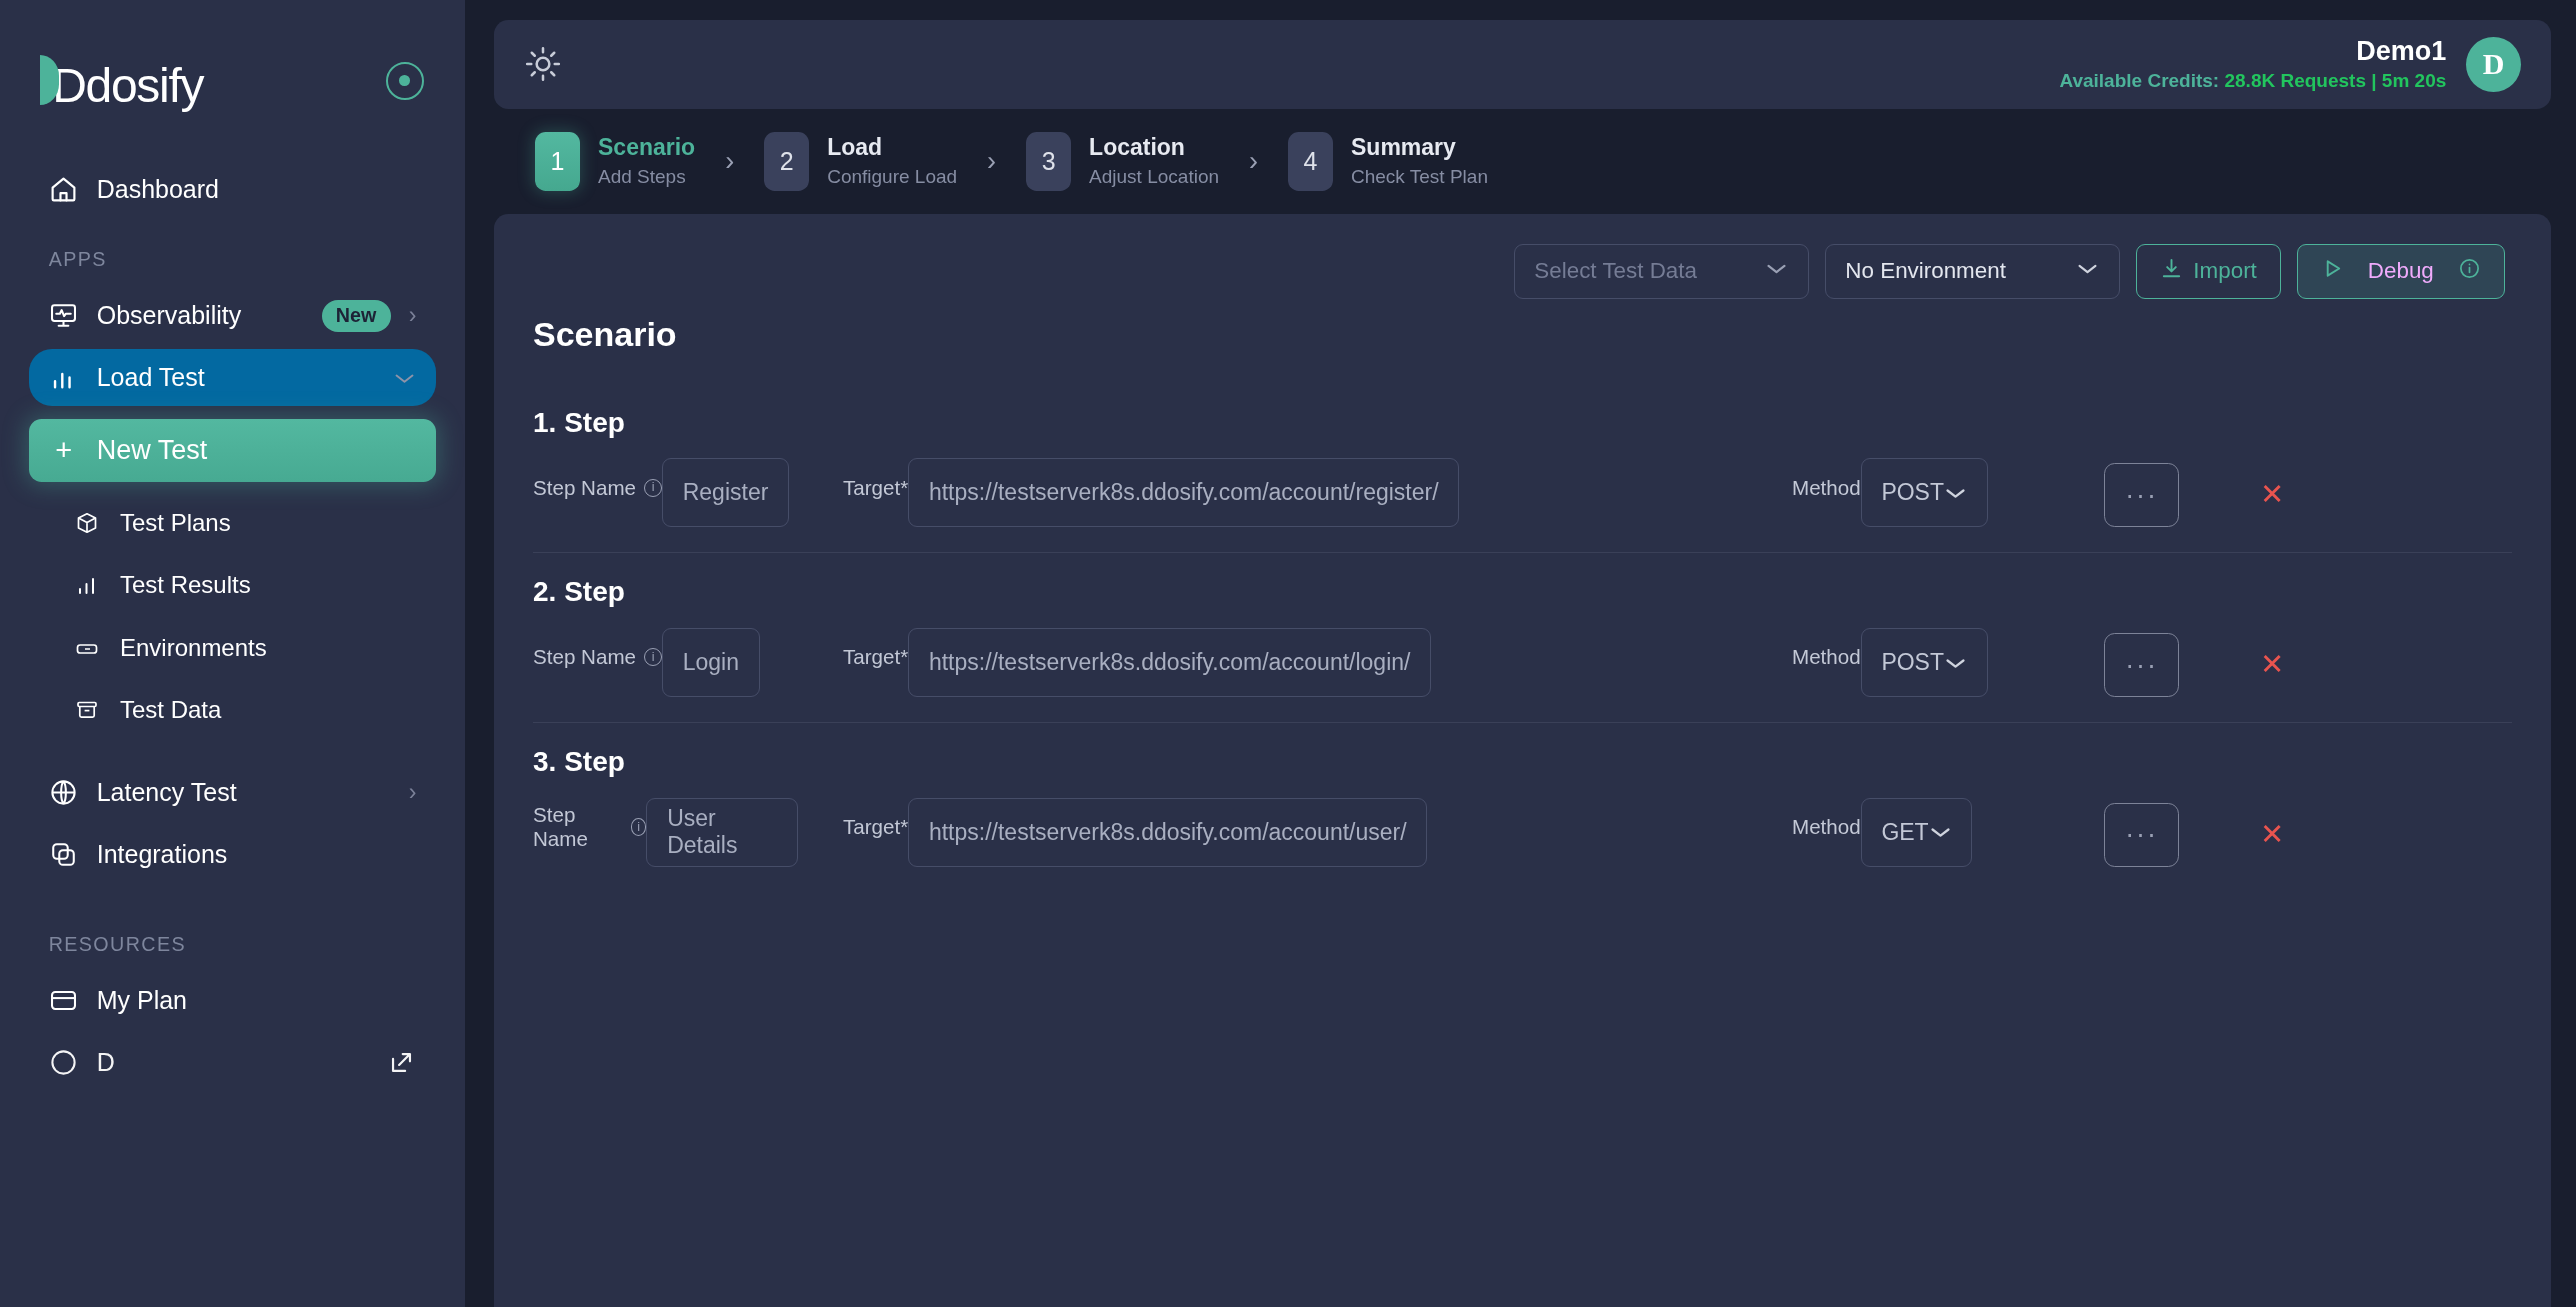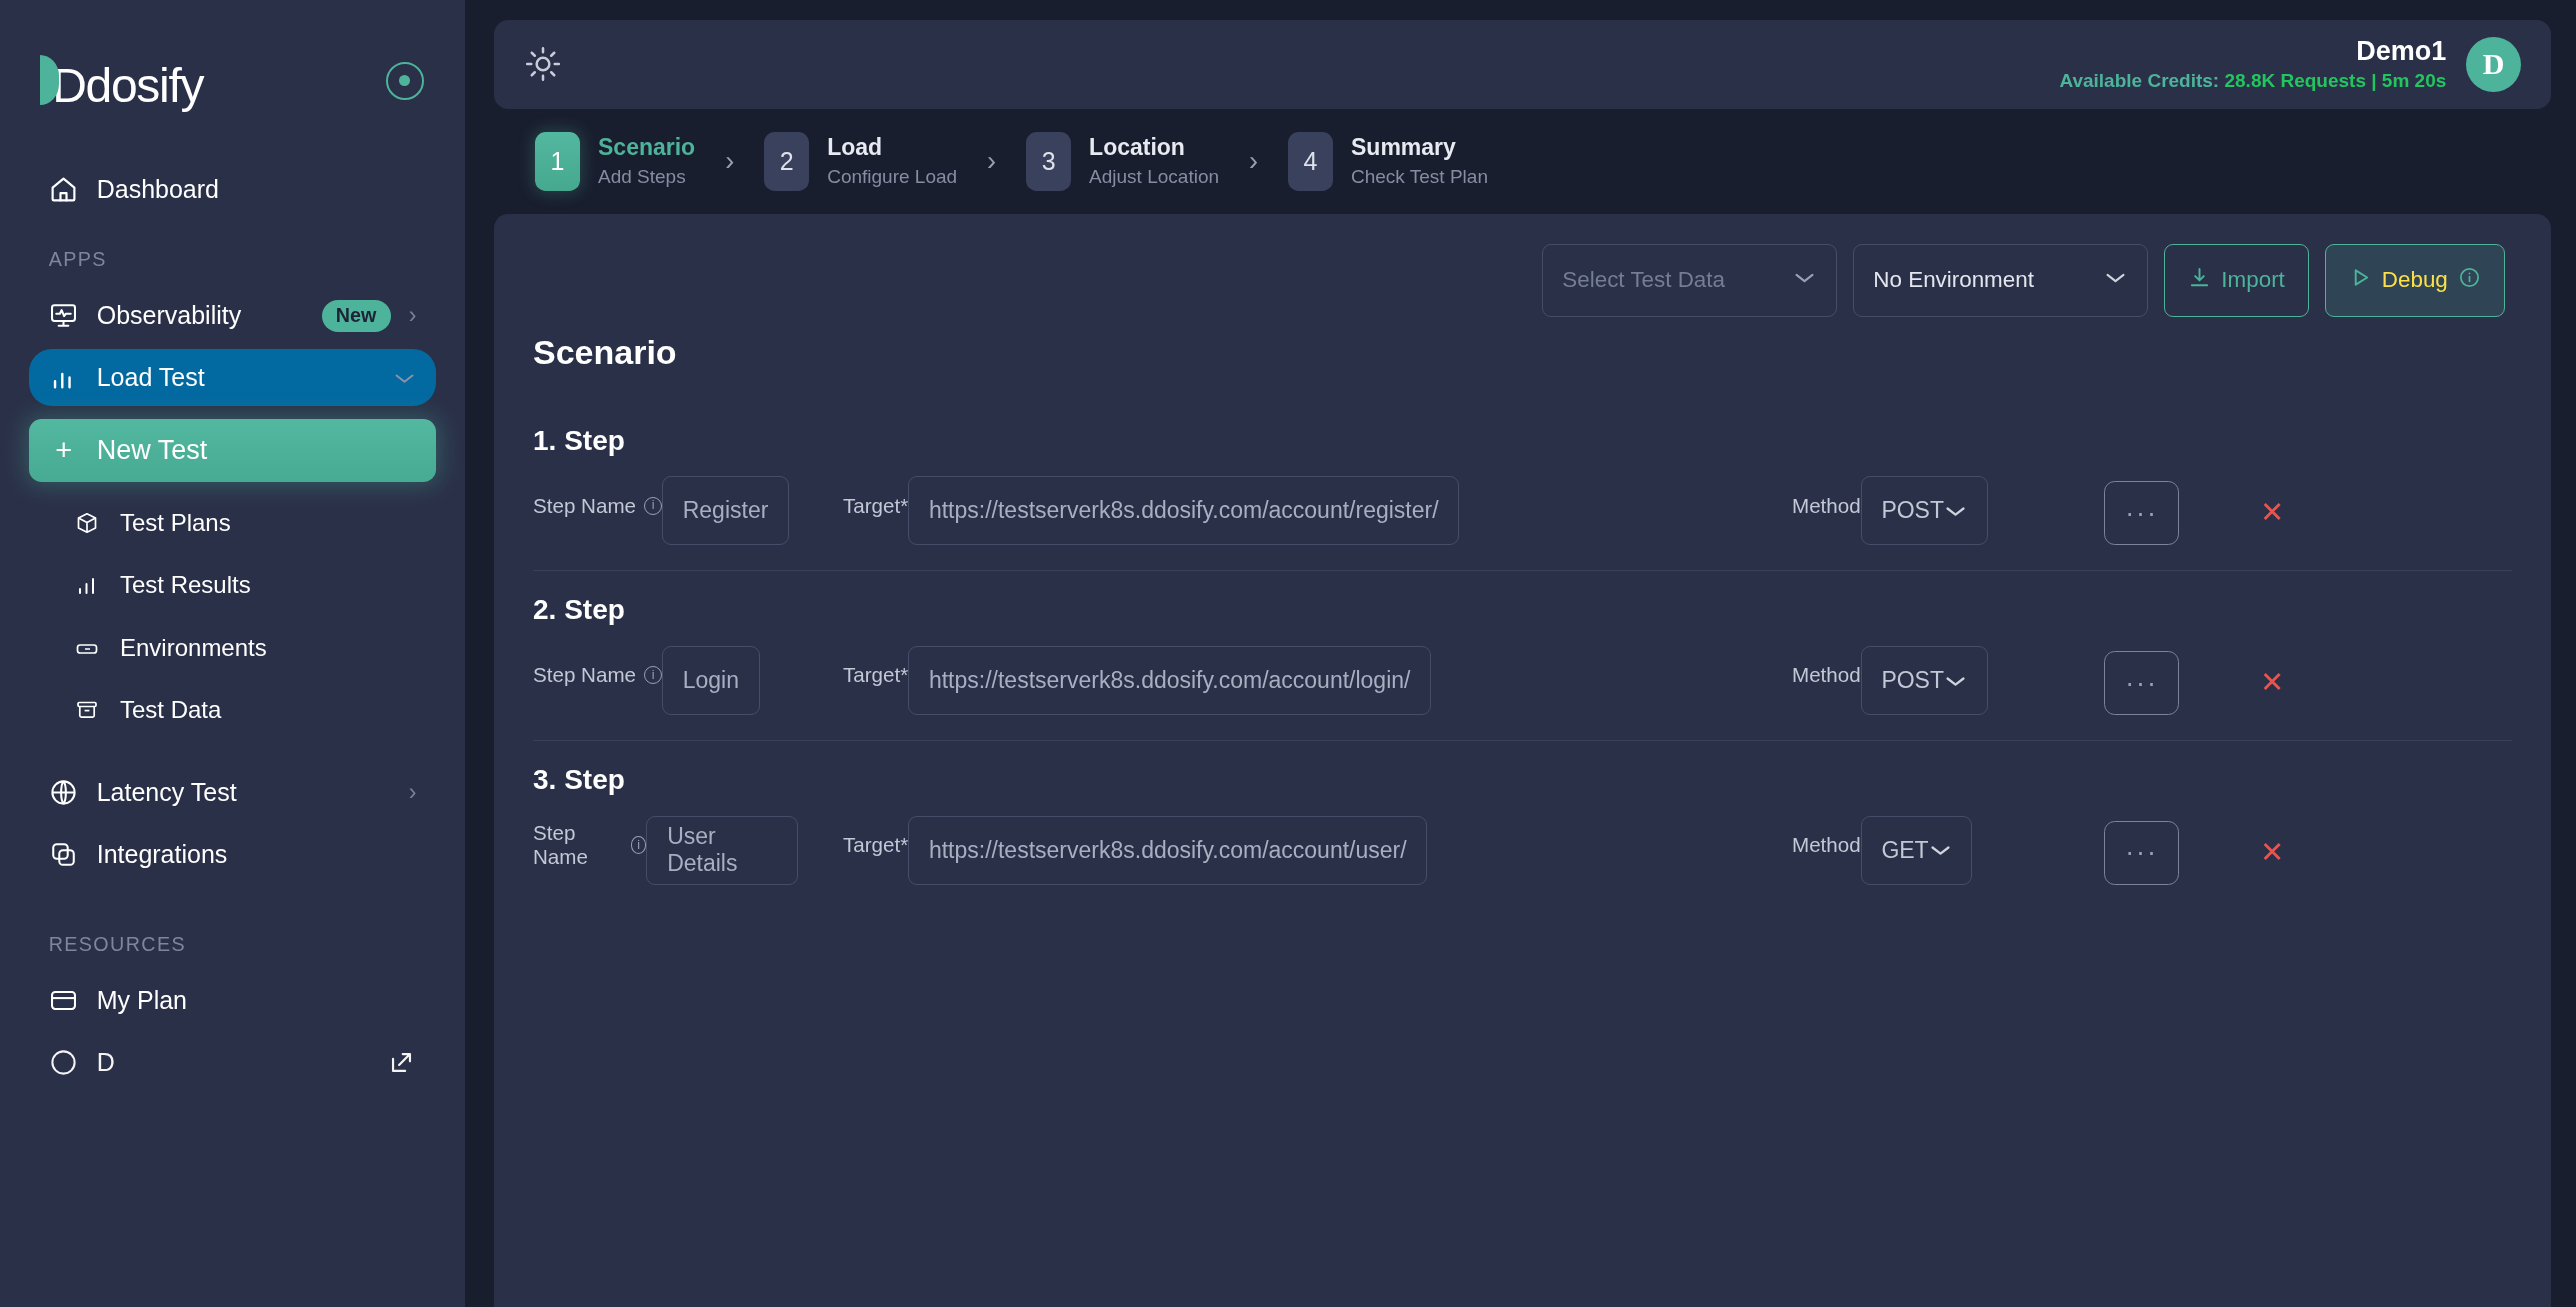--- a/index.html
+++ b/index.html
@@ -122,32 +122,32 @@
   
   .card {
     background: #2a3048; border-radius: 14.3px; margin-top: 23px;
     padding: 30px 39px 0 39px; height: 1136px; position: relative;
   }
   .toolbar {
     display: flex; justify-content: flex-end; align-items: center;
     gap: 16px; padding-right: 7.2px;
   }
   .ctl {
-    height: 73px; border-radius: 9px; display: flex; align-items: center;
+    height: 55px; border-radius: 9px; display: flex; align-items: center;
     gap: 27px; padding: 0 19.7px; font-size: 22.4px; cursor: pointer;
   }
   .ctl.select { border: 0.9px solid #464d68; color: #e3e6ee; justify-content: space-between; }
   .ctl.select.muted { color: #757c95; }
   .ctl .caret { font-size: 18px; }
   .ctl.outline {
     border: 1.8px solid #4db39a; color: #4db39a; gap: 10.7px;
     font-weight: 400; padding: 0 23px;
   }
   .ctl.filled {
-    border: 1.8px solid #4db39a; color: #fde047; gap: 10px;
+    border: 1.8px solid #4db39a; color: #f0abfc; gap: 24px;
     background: rgba(77,179,154,0.16); padding: 0 23px;
   }
   .ctl svg { width: 23px; height: 23px; }
 
   .section-h { font-size: 34px; font-weight: 700; color: #ffffff; margin: 16px 0 12.5px; }
   .section-p { font-size: 22.4px; color: #9ba1b5; line-height: 1.55; max-width: 1860px; }
   .section-p a { color: #4db39a; text-decoration: none; }
 
   .step-block { padding-top: 23px; }
   .step-block + .step-block { border-top: 0.9px solid #3a4058; }

